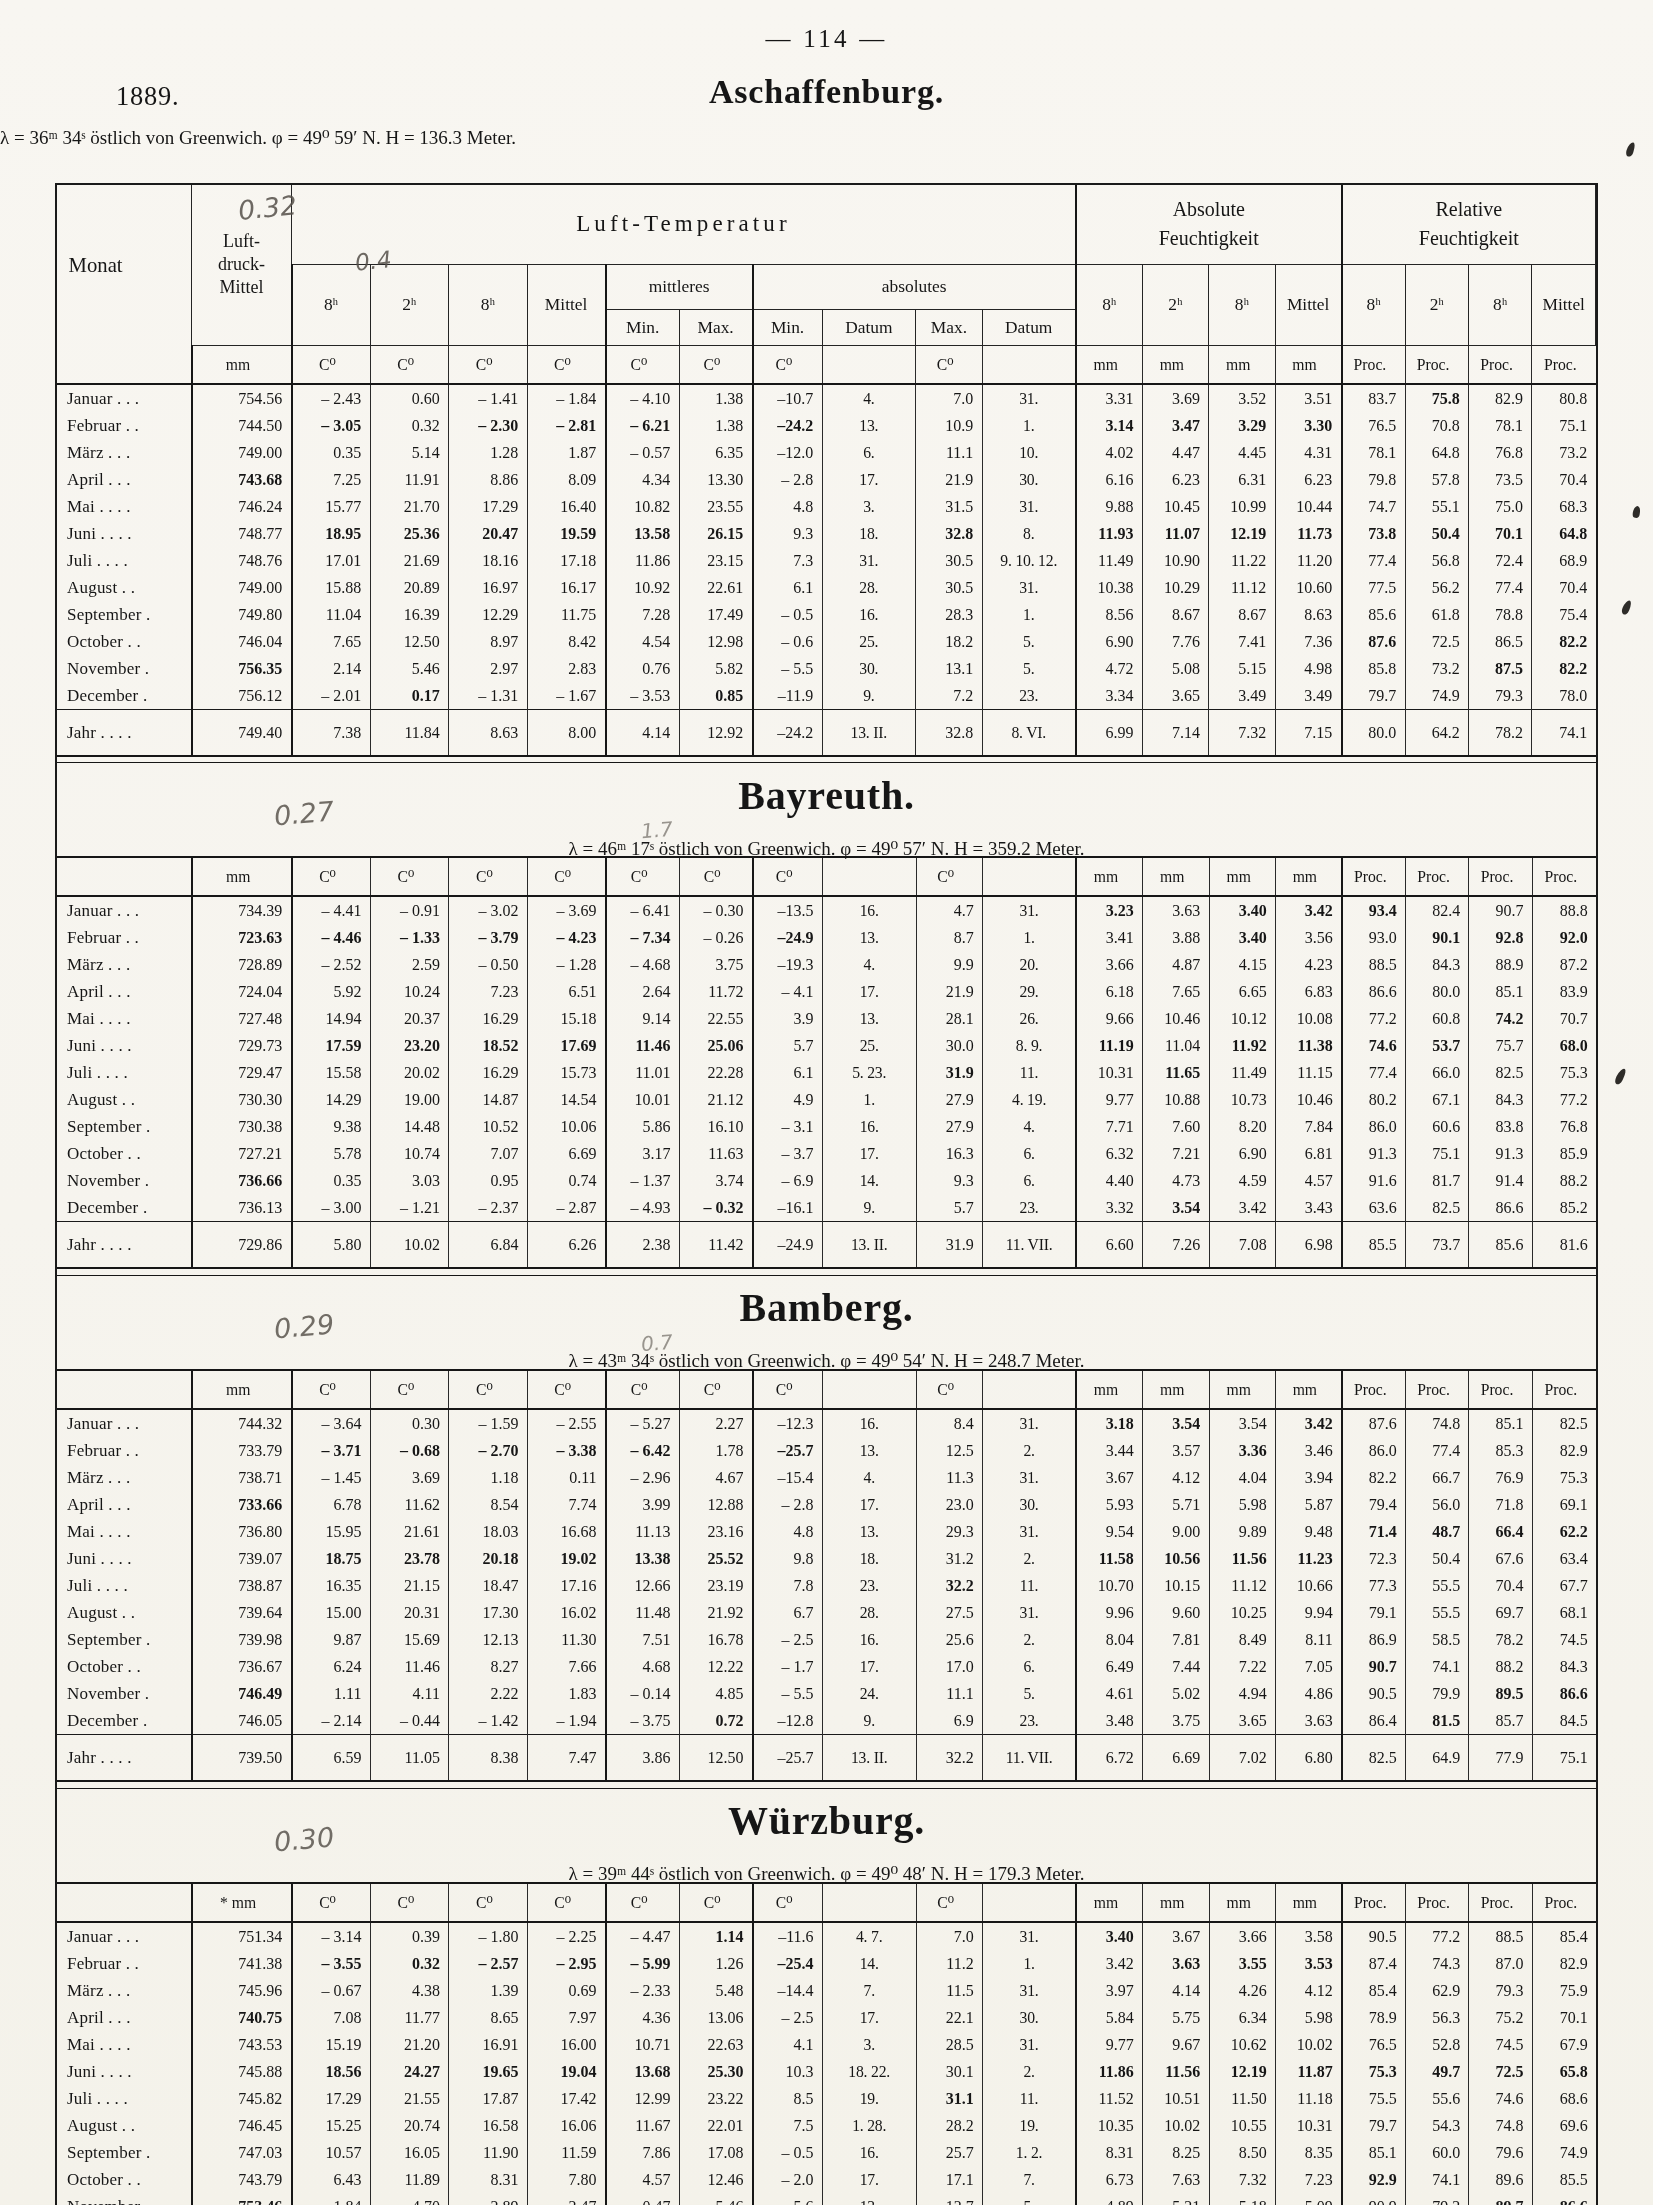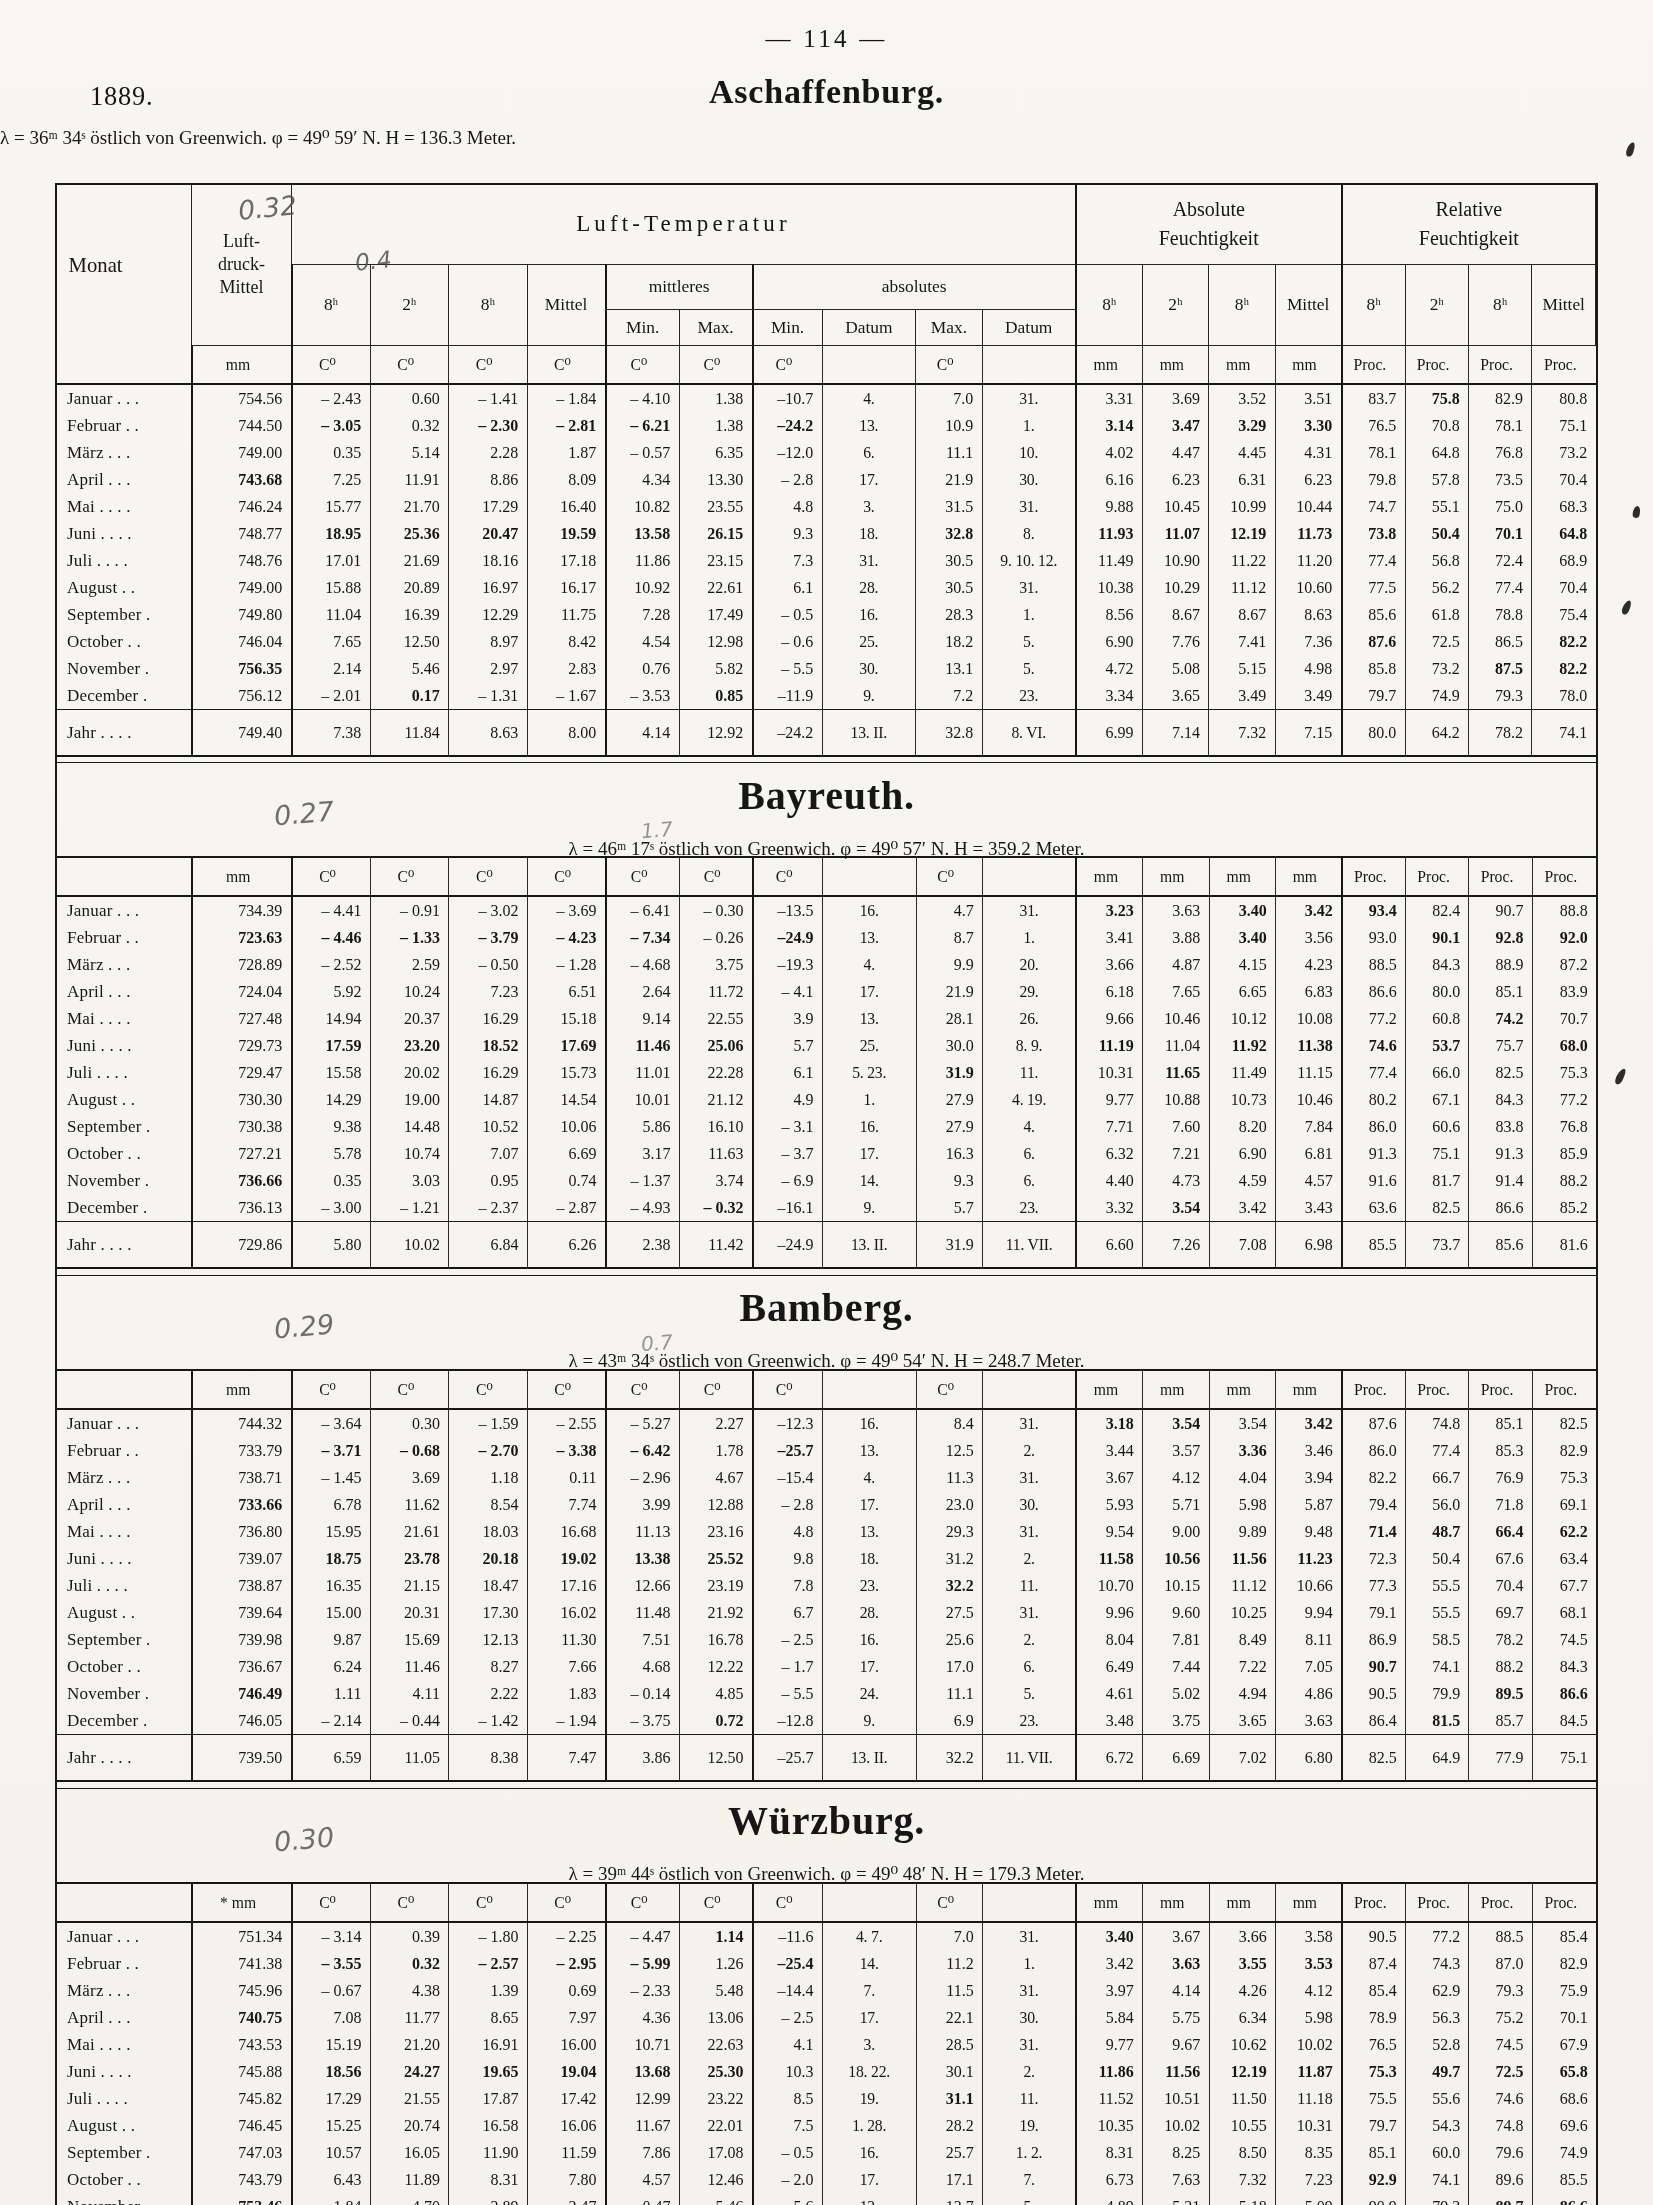--- a/index.html
+++ b/index.html
@@ -3,21 +3,21 @@
 <meta charset="utf-8">
 <style>
   html,body{margin:0;padding:0;}
   body{
     width:1653px;height:2205px;position:relative;overflow:hidden;
     background:linear-gradient(180deg,#f8f6f1 0%,#f6f4ee 55%,#f4f2ea 100%);
     font-family:"Liberation Serif","DejaVu Serif",serif;color:#161616;
   }
   .top-block{position:relative;height:183px;}
   .page-number{position:absolute;top:25px;left:0;width:100%;text-align:center;font-size:25px;letter-spacing:3.3px;}
-  .year{position:absolute;left:90px;top:81px;font-size:26.4px;letter-spacing:0.8px;}
+  .year{position:absolute;left:116px;top:81px;font-size:26.4px;letter-spacing:0.8px;}
   .main-title{position:absolute;top:73px;left:0;width:100%;text-align:center;font-size:34px;font-weight:bold;letter-spacing:0.8px;}
   .main-subtitle{position:absolute;top:126px;left:0;width:100%;font-size:19px;}
   .frame{margin:0 auto;width:1539px;border:2.5px solid #1a1a1a;background:transparent;}
   table{border-collapse:collapse;width:100%;table-layout:fixed;}
   td,th{box-sizing:border-box;white-space:nowrap;}
   thead th{font-weight:normal;vertical-align:middle;text-align:center;border:1.2px solid #242424;border-top:none;}
   .hr1 th{height:79px;}
   .hr2 th{height:45px;font-size:17.4px;}
   .hr3 th{height:36px;font-size:17.4px;}
   .th-monat{border-left:none;border-bottom:none;text-align:left;padding-left:11.6px;font-size:20.7px;}
@@ -192,21 +192,21 @@
           <td class="c-num gl">76.5</td>
           <td class="c-num">70.8</td>
           <td class="c-num">78.1</td>
           <td class="c-num">75.1</td>
         </tr>
         <tr>
           <td class="c-month">März . . .</td>
           <td class="c-num gl">749.00</td>
           <td class="c-num gl">0.35</td>
           <td class="c-num">5.14</td>
-          <td class="c-num">2.28</td>
+          <td class="c-num">1.28</td>
           <td class="c-num">1.87</td>
           <td class="c-num gl">– 0.57</td>
           <td class="c-num">6.35</td>
           <td class="c-num gl">–12.0</td>
           <td class="c-datum">6.</td>
           <td class="c-num">11.1</td>
           <td class="c-datum">10.</td>
           <td class="c-num gl">4.02</td>
           <td class="c-num">4.47</td>
           <td class="c-num">4.45</td>

